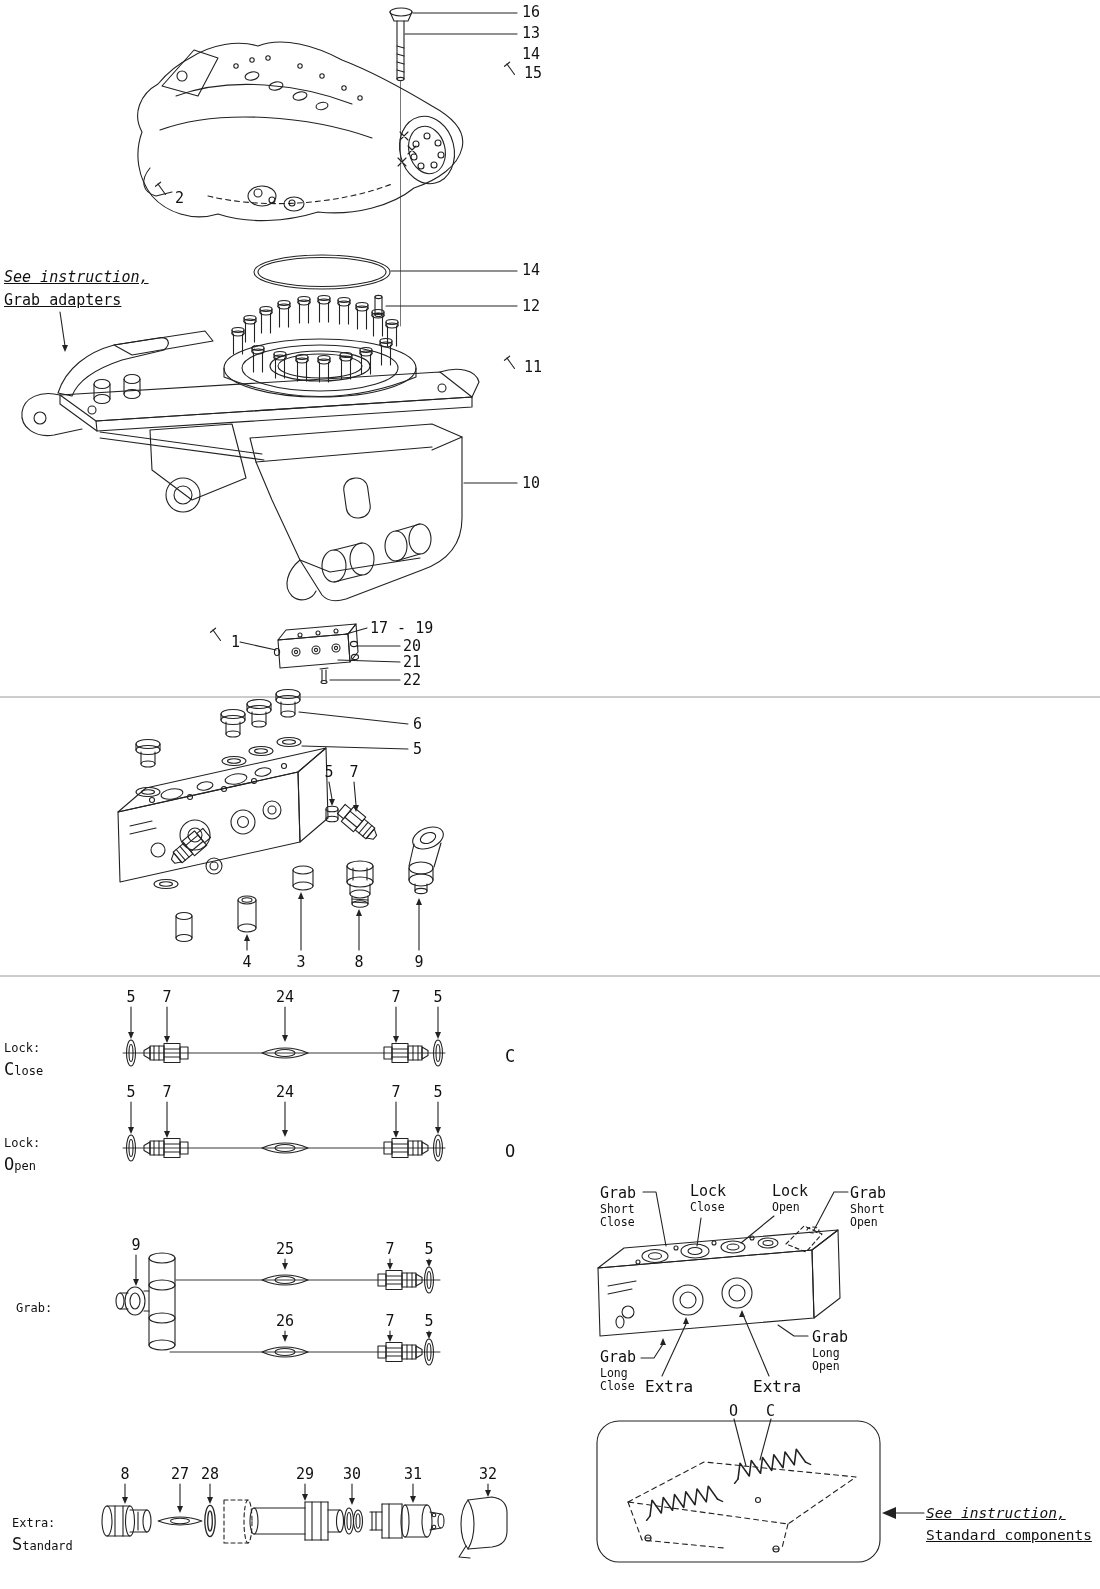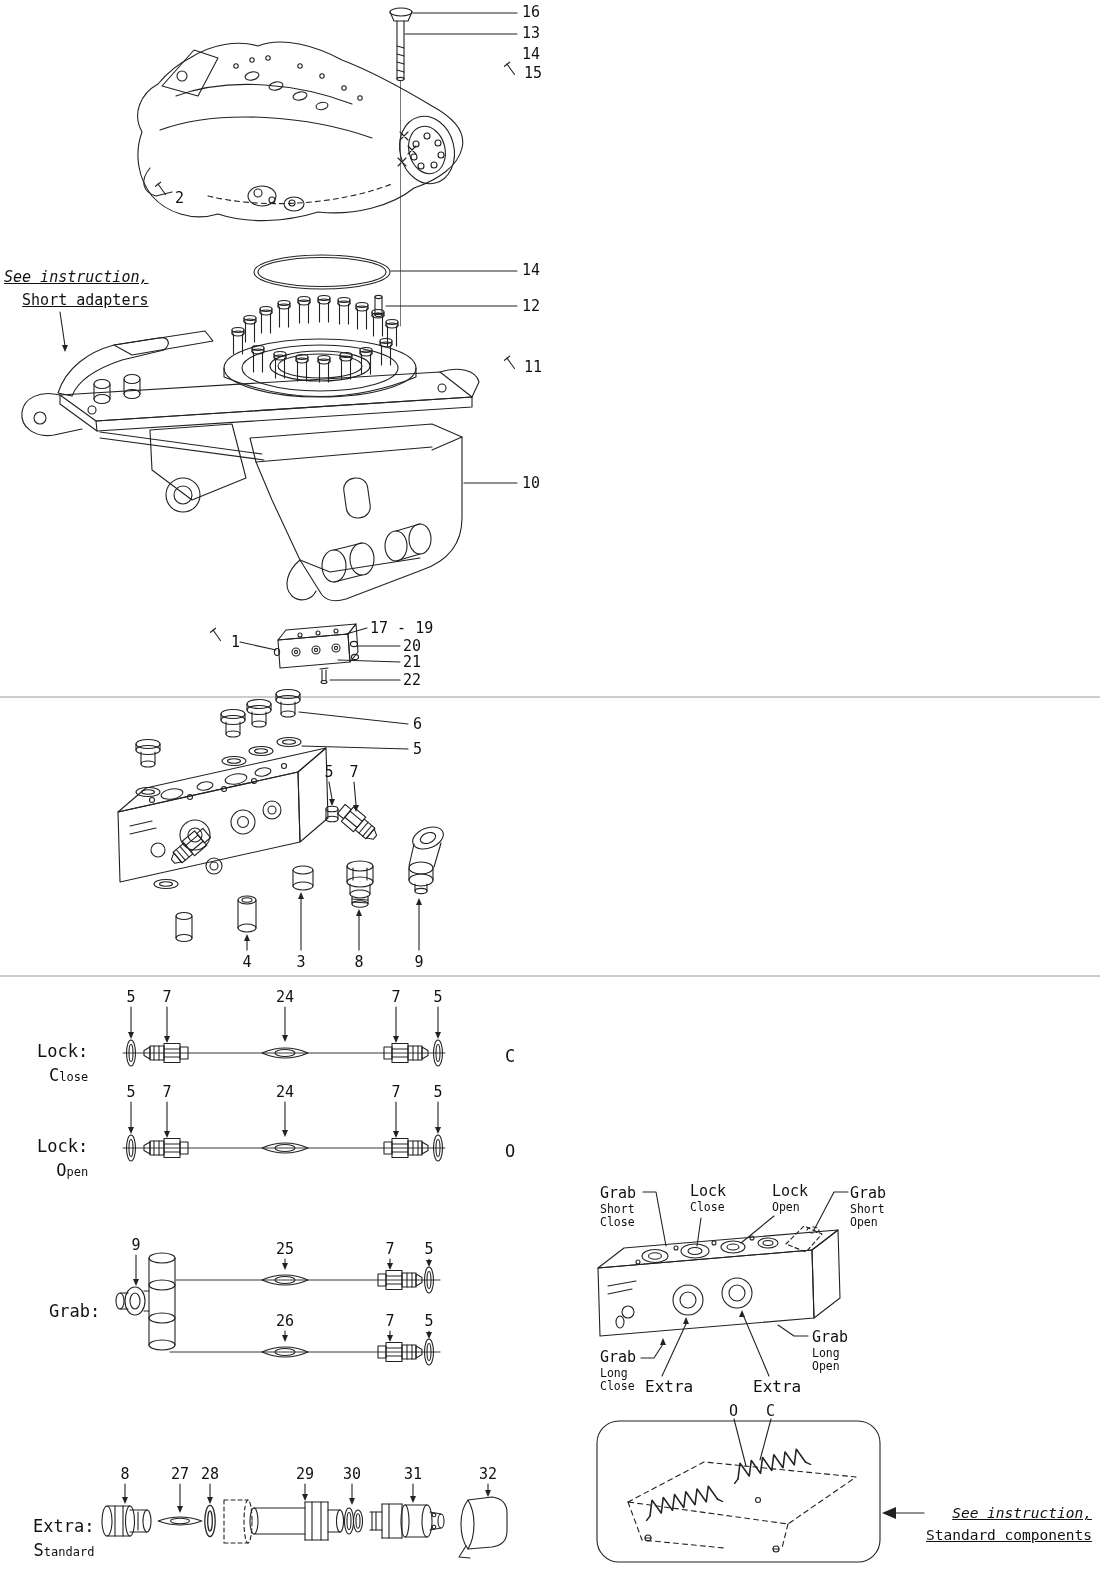--- a/index.html
+++ b/index.html
@@ -1,22 +1,22 @@
 <!DOCTYPE html>
 <html><head>
 <meta charset="utf-8">
 <style>
   html,body{margin:0;padding:0;background:#ffffff;}
   #stage{position:relative;width:1100px;height:1589px;background:#fff;overflow:hidden;
-         font-family:"DejaVu Sans Mono","Liberation Mono",monospace;color:#111;text-align:right;}
+         font-family:"DejaVu Sans Mono","Liberation Mono",monospace;color:#111;}
   #stage svg{position:absolute;left:0;top:0;display:block;}
   .hnote{position:absolute;font-size:15px;line-height:1.5;white-space:nowrap;text-decoration:underline;}
   .hnote .it{font-style:italic;}
   .rowlab{position:absolute;white-space:nowrap;}
-  .rowlab .big{font-size:17px;line-height:1.1;margin-left:33px;}
+  .rowlab .big{font-size:12px;line-height:1.1;}
   .rowlab .sub{font-size:12px;line-height:1.1;margin-top:5px;}
   .rowlab .sub::first-letter{font-size:17px;}
 </style>
 </head>
 <body>
 
 <div id="stage">
 
 <svg width="1100" height="1589" viewBox="0 0 1100 1589">
   <defs>
@@ -674,38 +674,38 @@
     <text x="210" y="1479" text-anchor="middle">28</text>
     <text x="305" y="1479" text-anchor="middle">29</text>
     <text x="352" y="1479" text-anchor="middle">30</text>
     <text x="413" y="1479" text-anchor="middle">31</text>
     <text x="488" y="1479" text-anchor="middle">32</text>
   </g>
 </svg>
 
 <div class="hnote" style="left:4px;top:266px;">
   <div class="it">See instruction,</div>
-  <div>Short adapters</div>
+  <div>Grab adapters</div>
 </div>
 
 <div class="rowlab" style="left:4px;top:1042px;">
   <div class="big">Lock:</div>
   <div class="sub">Close</div>
 </div>
 
 <div class="rowlab" style="left:4px;top:1137px;">
   <div class="big">Lock:</div>
   <div class="sub">Open</div>
 </div>
 
 <div class="rowlab" style="left:16px;top:1302px;">
   <div class="big">Grab:</div>
 </div>
 
-<div class="rowlab" style="left:0;top:1517px;">
+<div class="rowlab" style="left:12px;top:1517px;">
   <div class="big">Extra:</div>
   <div class="sub">Standard</div>
 </div>
 
 <div class="hnote" style="left:926px;top:1503px;font-size:14.5px;">
   <div class="it">See instruction,</div>
   <div>Standard components</div>
 </div>
 
 </div>

